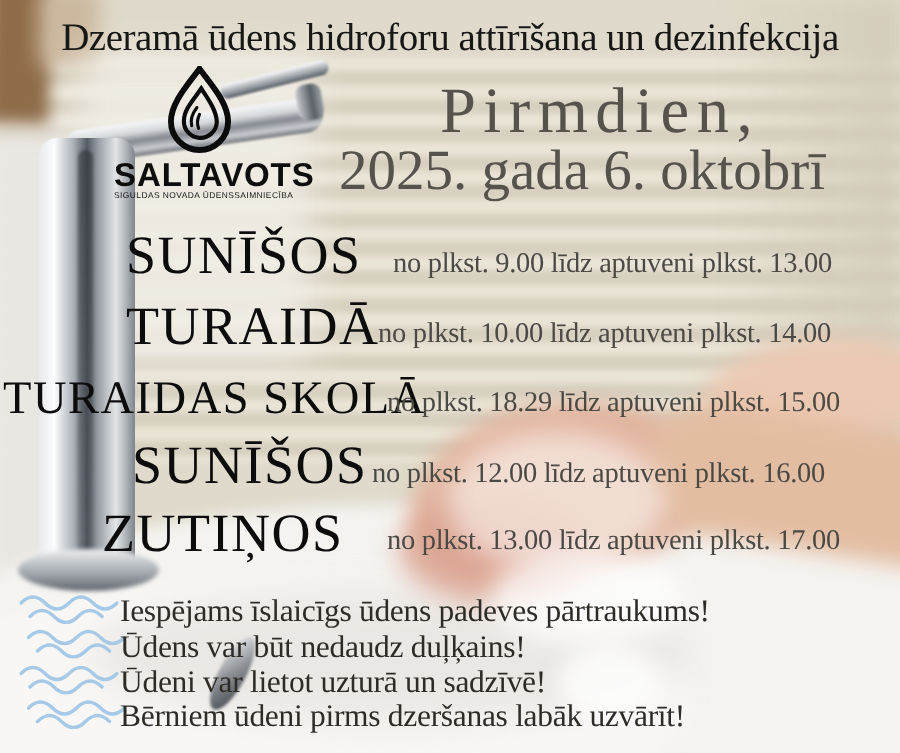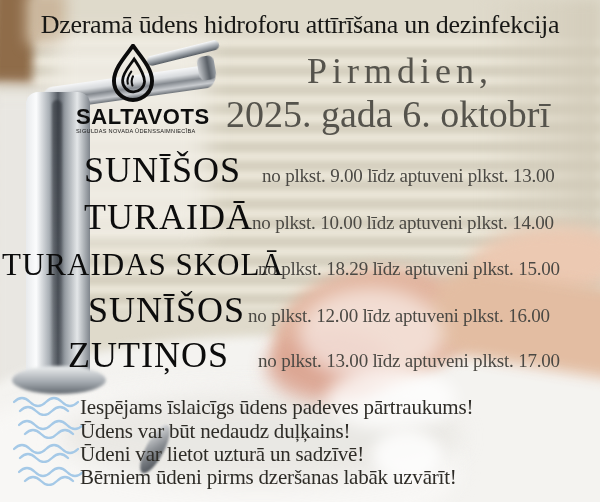--- a/index.html
+++ b/index.html
@@ -49,21 +49,21 @@
   .drip{left:372px;top:430px;width:70px;height:50px;background:rgba(255,255,255,.8);border-radius:50%;filter:blur(7px);}
   .drain{left:146px;top:422px;width:18px;height:54px;border-radius:50%;
     background:linear-gradient(120deg,#f0f1f2,#8b8f94 50%,#3f444b);transform:rotate(28deg);filter:blur(1px);}
   
   .txt{position:absolute;z-index:10;}
   .title{left:0;top:10px;width:600px;text-align:center;font-size:26px;letter-spacing:-.3px;color:#171715;}
   .logo-wrap{left:76px;top:44px;width:116px;height:98px;z-index:10;}
   .logo-drop{left:28px;top:0;width:58px;height:60px;}
   .logo-brand{left:0;top:60px;width:116px;text-align:center;font-family:"Liberation Sans",sans-serif;font-weight:bold;font-size:22px;letter-spacing:.6px;color:#0d0d0d;}
   .logo-tagline{left:0;top:84px;width:116px;text-align:center;font-family:"Liberation Sans",sans-serif;font-size:5.6px;letter-spacing:.3px;color:#151515;white-space:nowrap;}
-  .weekday{left:252px;top:50px;width:296px;text-align:center;font-size:36px;letter-spacing:5px;color:#55534c;}
+  .weekday{left:252px;top:50px;width:296px;text-align:center;font-size:43px;letter-spacing:5px;color:#55534c;}
   .date{left:185px;top:92px;width:406px;text-align:center;font-size:38px;letter-spacing:0;color:#55534c;}
   .row{left:0;width:504px;height:48px;}
   .place{font-size:36px;letter-spacing:1px;color:#0c0c0c;white-space:nowrap;}
   .time{font-size:19px;letter-spacing:-.2px;color:#4b4944;white-space:nowrap;}
   .note-text{font-size:21px;letter-spacing:-.2px;color:#2e2c27;white-space:nowrap;}
   .wave-icon{width:66px;height:20px;}
 </style>
 </head>
 <body>
 

